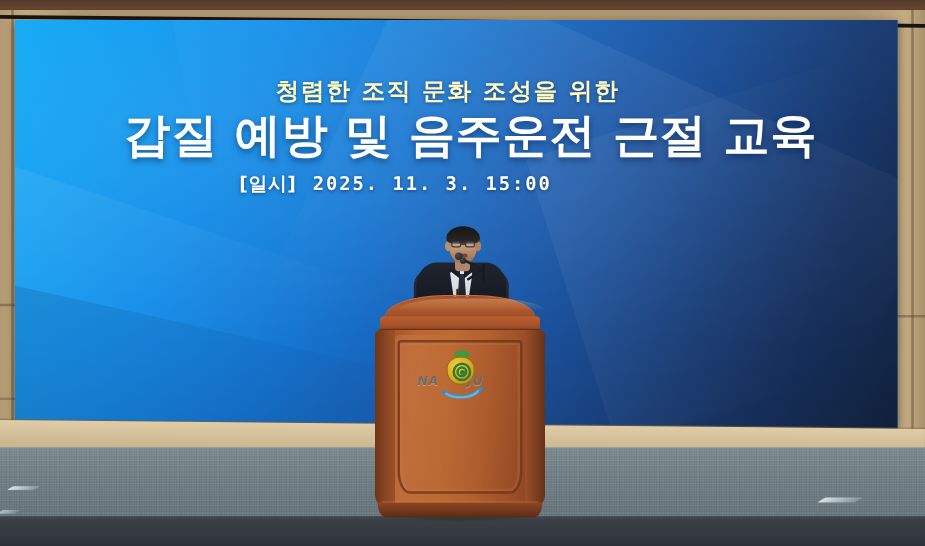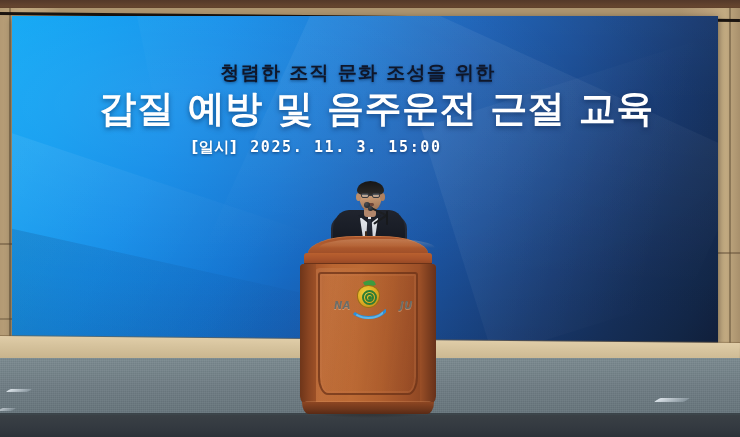--- a/index.html
+++ b/index.html
@@ -121,21 +121,21 @@
 
   
   #slide-text {
     position:absolute; left:0; top:0; width:706px; height:327px;
     text-align:center;
     z-index:6;
   }
   #subtitle {
     position:absolute; left:0; top:44px; width:692px;
     font-size:19px; font-weight:bold;
-    color:#0f172a;
+    color:#fef9c3;
     letter-spacing:1.3px;
     text-shadow:0 1px 3px rgba(0,30,70,0.55);
     text-align:center;
   }
   #main-title {
     position:absolute; left:0; top:74px; width:729px;
     font-size:37px; font-weight:bold;
     color:#ffffff;
     letter-spacing:0.5px;
     line-height:1.05;
@@ -283,21 +283,21 @@
   }
   .em-word {
     position:absolute; top:22px;
     font-size:10px; font-weight:bold; font-style:italic;
     color:#6b6d68;
     letter-spacing:0.5px;
     text-shadow:0 1px 0 rgba(255,225,195,0.35);
     text-align:right;
   }
   .em-word.na { left:0px; }
-  .em-word.ju { left:66px; }
+  .em-word.ju { left:40px; }
   .em-fruit {
     position:absolute; left:23px; top:7px; width:23px; height:23px;
     border-radius:50% 50% 52% 52% / 46% 46% 54% 54%;
     background:radial-gradient(circle at 38% 34%, #f2d23e 0%, #e0ae23 48%, #b8851a 100%);
     border:1px solid #9c7015;
   }
   .em-ring1 {
     position:absolute; left:4px; top:4px; width:15px; height:15px;
     border-radius:50%;
     border:2px solid #2f7d34;

